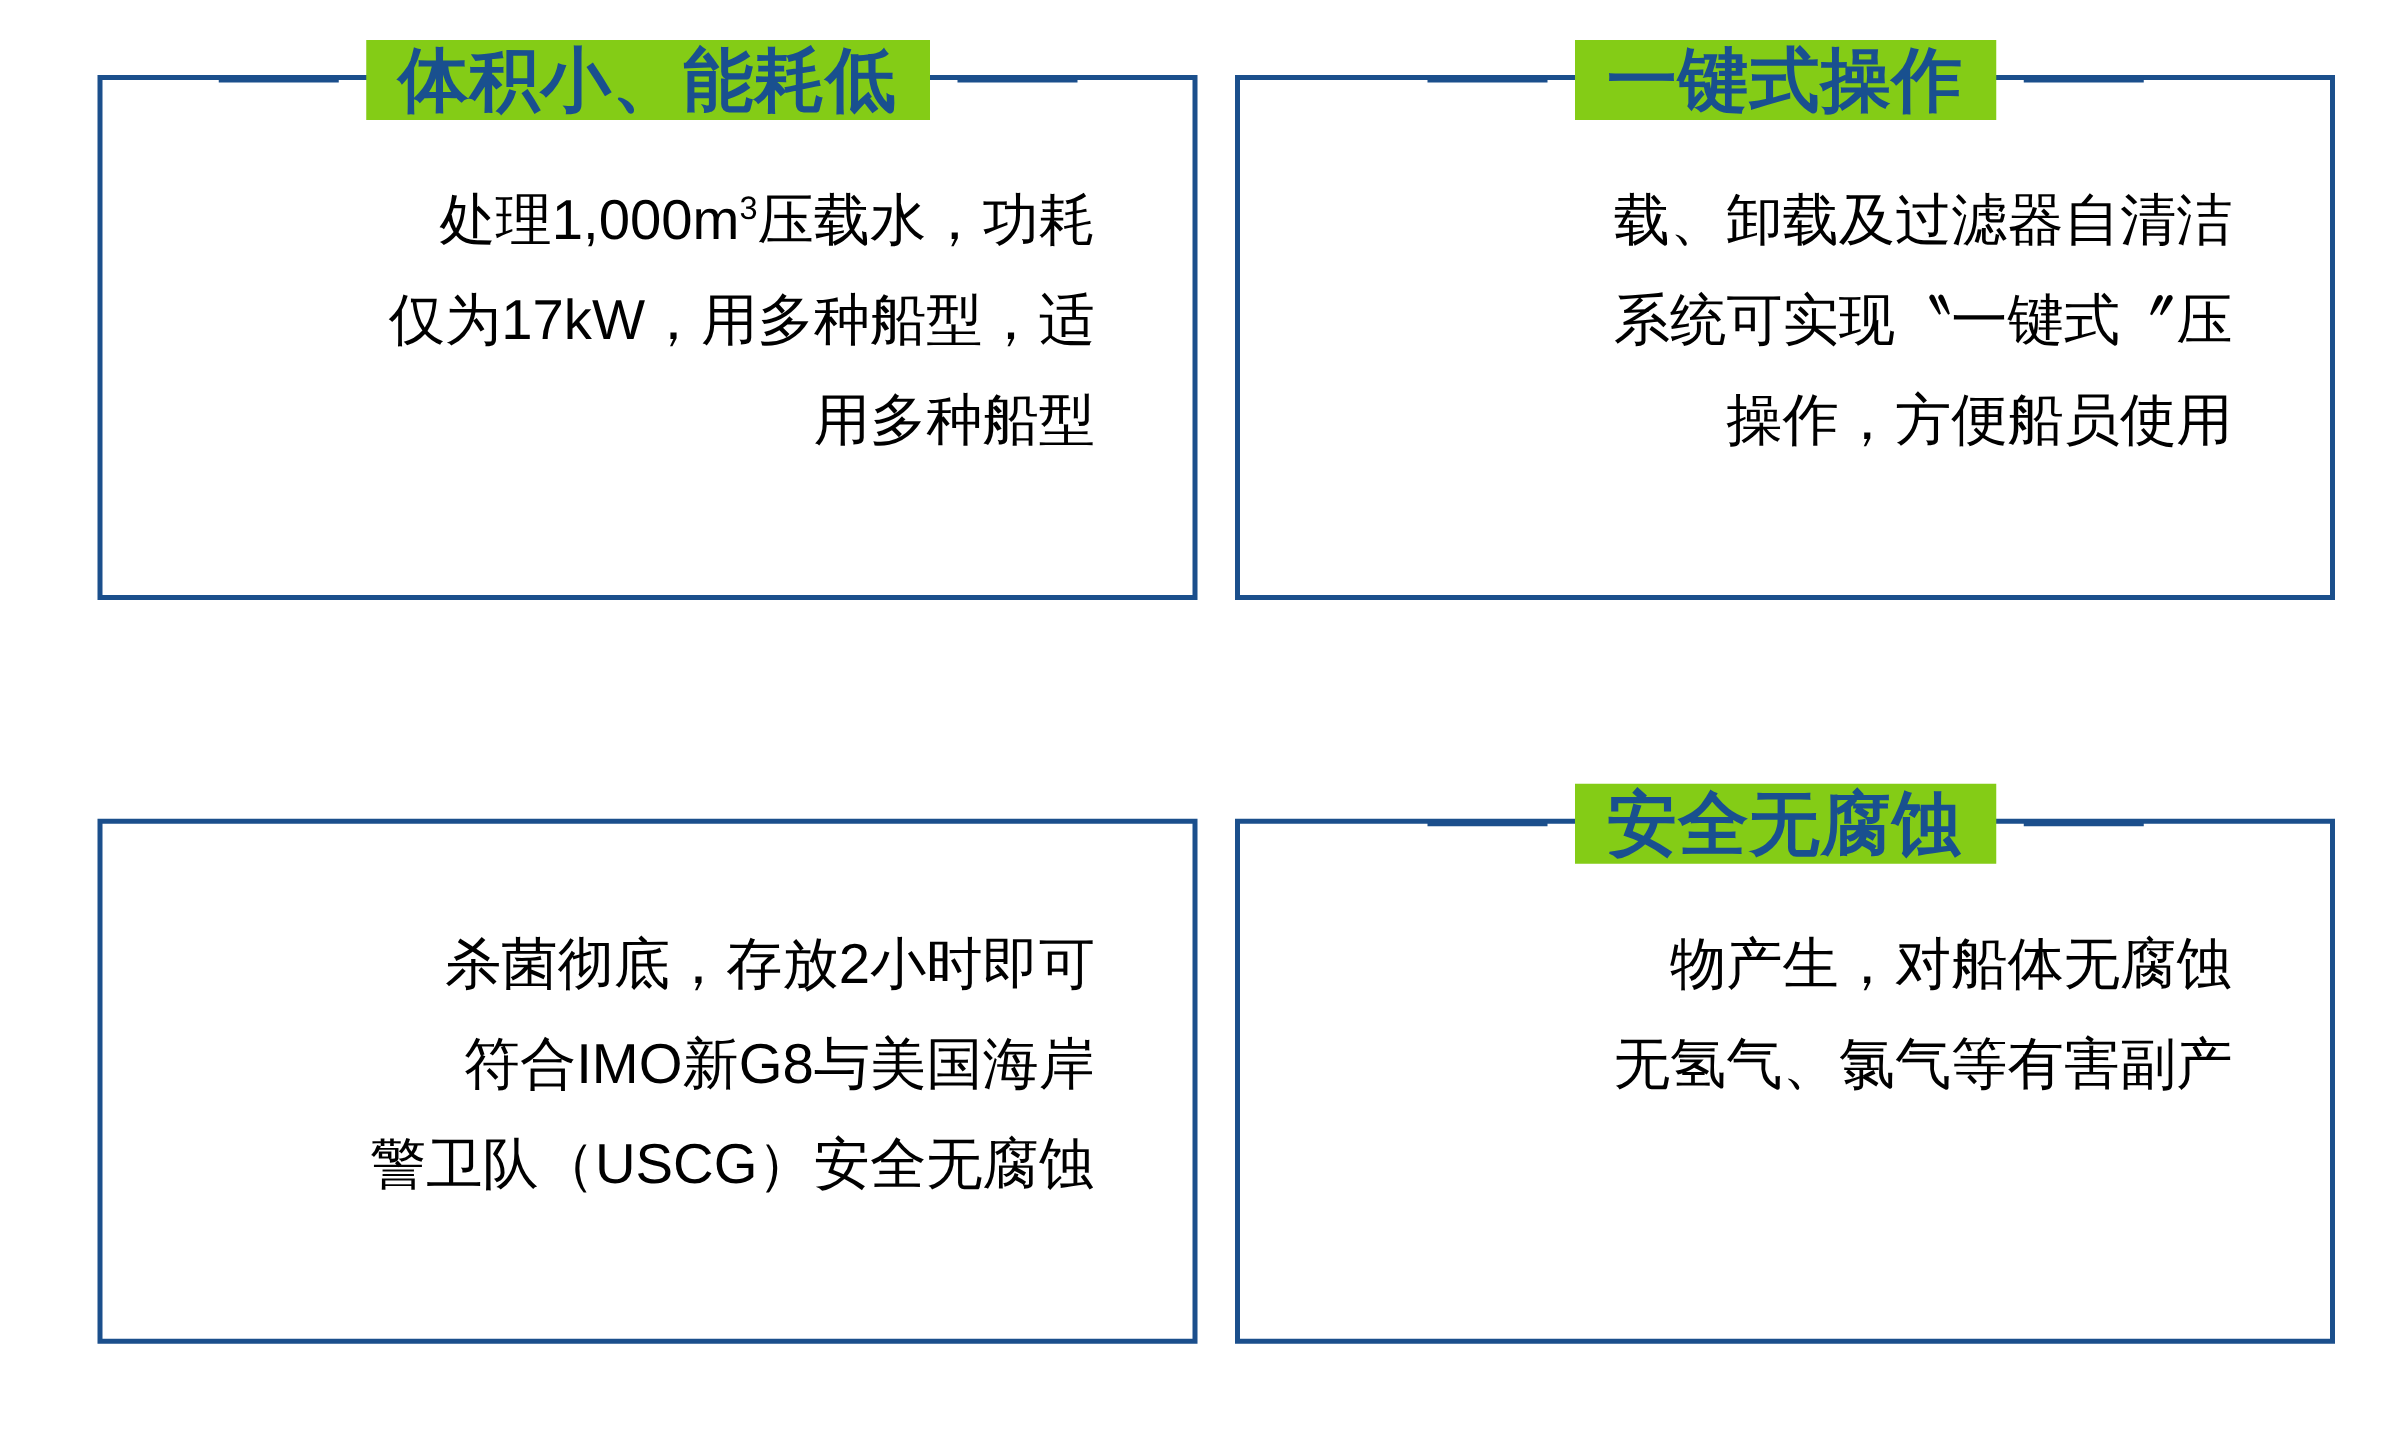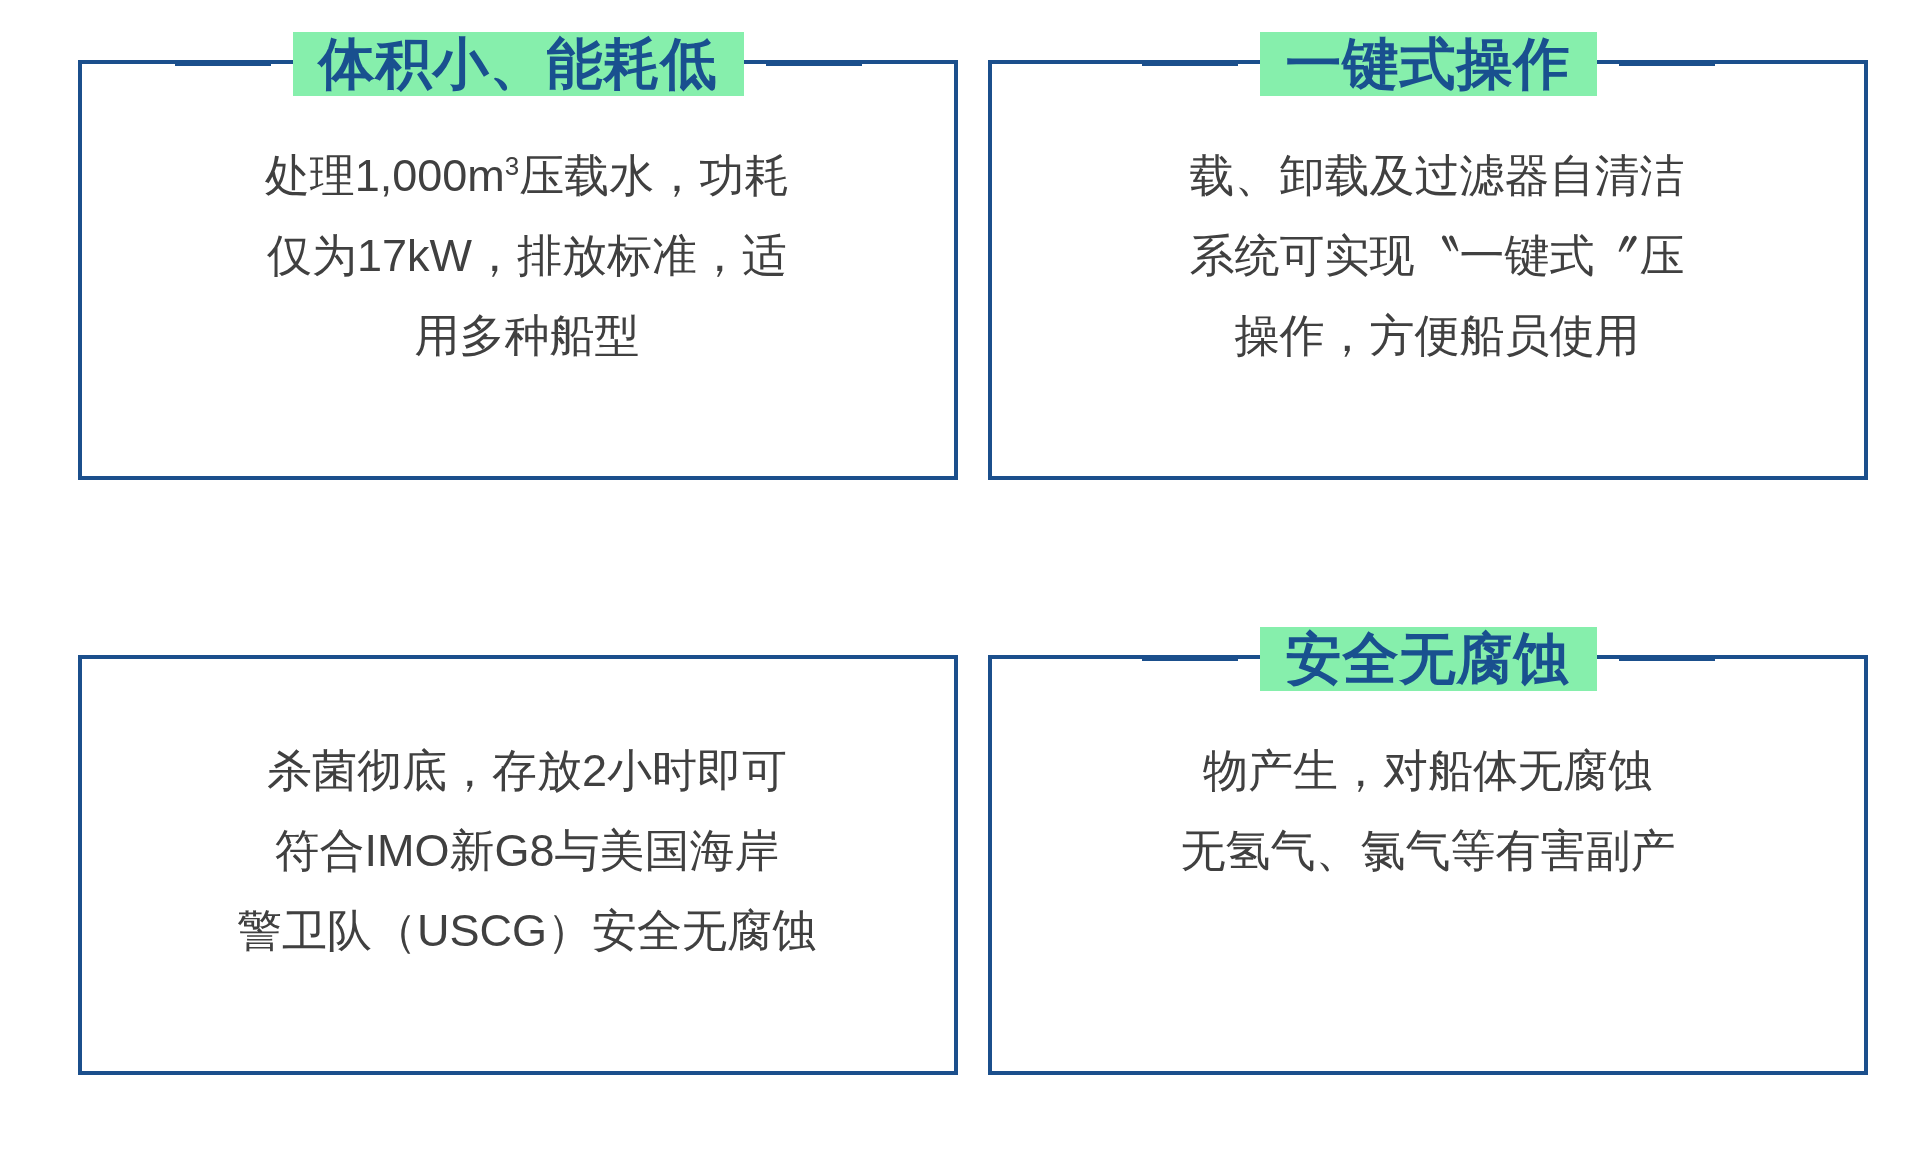--- a/index.html
+++ b/index.html
@@ -50,21 +50,21 @@
     left: 0;
     right: 0;
     height: 64px;
     display: flex;
     align-items: center;
     justify-content: center;
     pointer-events: none;
   }
 
   .title-gap {
-    background: #86efac;
+    background: #84cc16;
     padding: 0 26px;
     display: flex;
     align-items: center;
     height: 64px;
   }
 
   .card-title {
     color: #19508F;
     font-size: 56px;
     font-weight: bold;
@@ -85,25 +85,25 @@
   .title-dash.right { margin-left: 22px; }
 
   
   .card-body {
     position: absolute;
     left: 0;
     right: 0;
     top: 72px;
     padding: 0 78px;
     box-sizing: border-box;
-    color: #404040;
+    color: #000000;
     font-size: 45px;
     line-height: 80px;
     letter-spacing: 0px;
-    text-align: center;
+    text-align: right;
     font-family: "Liberation Sans", "DejaVu Sans", sans-serif;
   }
   .card-body .line { white-space: nowrap; }
 
   .card-body.indent { padding-left: 96px; }
 
   sup.exp {
     font-size: 26px;
     vertical-align: super;
     line-height: 0;
@@ -118,21 +118,21 @@
     <div class="card">
       <div class="card-title-wrap">
         <span class="title-dash left"></span>
         <span class="title-gap">
           <span class="card-title">体积小、能耗低</span>
         </span>
         <span class="title-dash right"></span>
       </div>
       <div class="card-body indent">
         <div class="line"><span>处理1,000m</span><sup class="exp">3</sup><span>压载水，功耗</span></div>
-        <div class="line">仅为17kW，排放标准，适</div>
+        <div class="line">仅为17kW，用多种船型，适</div>
         <div class="line">用多种船型</div>
       </div>
     </div>
 
     <div class="card">
       <div class="card-title-wrap">
         <span class="title-dash left"></span>
         <span class="title-gap">
           <span class="card-title">一键式操作</span>
         </span>

